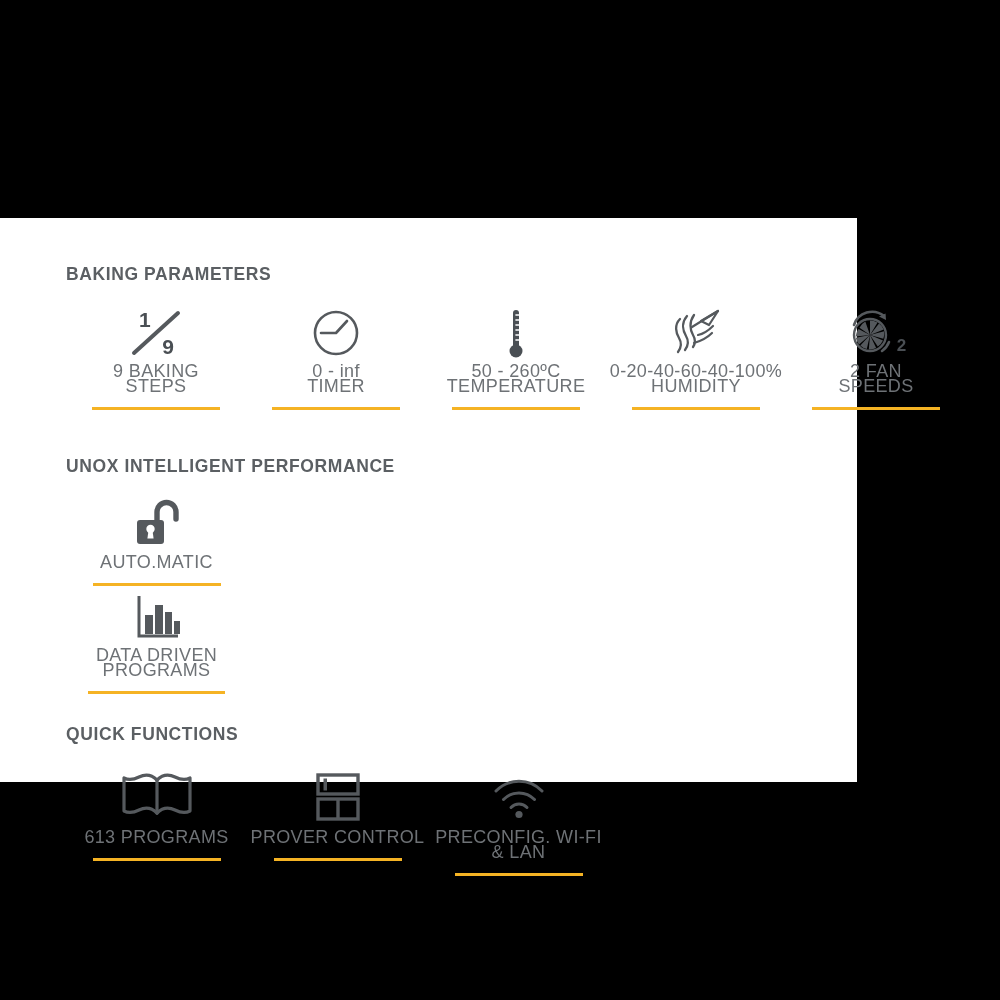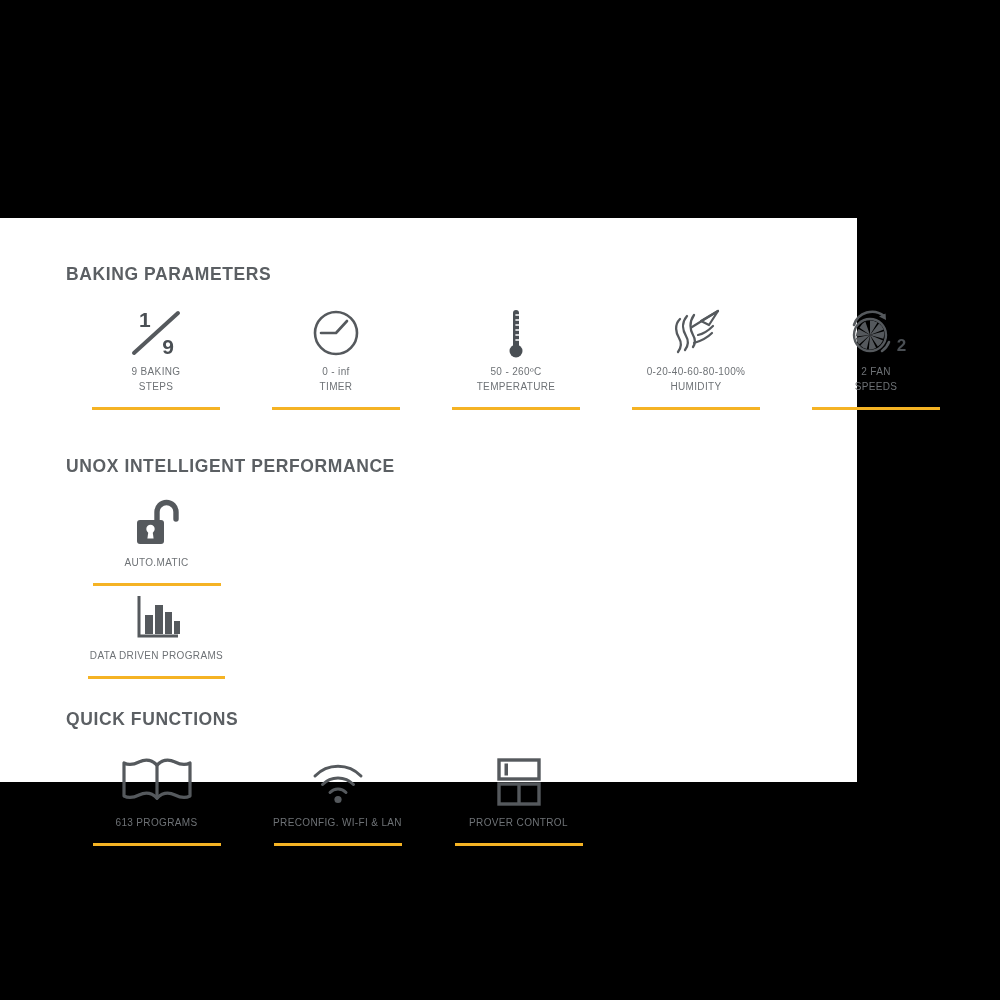--- a/index.html
+++ b/index.html
@@ -59,21 +59,21 @@
   }
   .cell-icon {
     height: 62px;
     display: flex;
     align-items: center;
     justify-content: center;
   }
   .cell-label {
     text-align: center;
     color: #6e7276;
-    font-size: 10px;
+    font-size: 18px;
     letter-spacing: 0.35px;
     line-height: 15px;
     white-space: pre-line;
   }
   .rule {
     height: 3px;
     background: #f5b324;
     width: 128px;
     margin-top: 13px;
   }
@@ -192,21 +192,21 @@
                   <path d="M26 8 C21 15 22 23 25 28 C28 33 27 37 25 40"></path>
                 </g>
                 <g fill="none" stroke="#55595d" stroke-width="2.2" stroke-linecap="round" stroke-linejoin="round">
                   <path d="M24 20 L50 4"></path>
                   <path d="M50 4 L41 18 L33 14 Z"></path>
                   <path d="M30 28 C35 27 40 24 45 19"></path>
                   <path d="M26 36 C33 34 39 31 44 26"></path>
                 </g>
               </svg>
             </div>
-            <div class="cell-label">0-20-40-60-80-100%
+            <div class="cell-label">0-20-40-60-40-100%
 HUMIDITY</div>
             <div class="rule"></div>
           </div>
 
           <div class="cell">
             <div class="cell-icon">
               <div class="fan-wrap">
                 <svg class="icon-svg" width="50" height="50" viewBox="0 0 50 50">
                   <circle cx="24" cy="27" r="16" fill="none" stroke="#55595d" stroke-width="2.4"></circle>
                   <g fill="#55595d">
@@ -282,44 +282,44 @@
                 <path d="M37 9 C43 3 49 3 55 6 C61 9 66 9 70 7 V40 C66 42 61 42 55 39 C49 36 43 36 37 42" fill="none" stroke="#55595d" stroke-width="3.2" stroke-linejoin="round" stroke-linecap="round"></path>
                 <line x1="37" y1="9" x2="37" y2="42" stroke="#55595d" stroke-width="3.2" stroke-linecap="round"></line>
               </svg>
             </div>
             <div class="cell-label">613 PROGRAMS</div>
             <div class="rule"></div>
           </div>
 
           <div class="cell">
             <div class="cell-icon">
+              <svg class="icon-svg" width="46" height="50" viewBox="0 0 46 50">
+                <rect x="3" y="3" width="40" height="19" fill="none" stroke="#55595d" stroke-width="3.4"></rect>
+                <rect x="8.5" y="6.5" width="3.5" height="12" fill="#55595d"></rect>
+                <rect x="3" y="27" width="40" height="20" fill="none" stroke="#55595d" stroke-width="3.4"></rect>
+                <line x1="23" y1="27" x2="23" y2="47" stroke="#55595d" stroke-width="3.4"></line>
+              </svg>
+            </div>
+            <div class="cell-label">PROVER CONTROL</div>
+            <div class="rule"></div>
+          </div>
+
+          <div class="cell">
+            <div class="cell-icon">
               <svg class="icon-svg" width="54" height="44" viewBox="0 0 54 44">
                 <g fill="none" stroke="#55595d" stroke-width="3" stroke-linecap="round">
                   <path d="M4 16 A32 32 0 0 1 50 16"></path>
                   <path d="M11.5 24.5 A21.5 21.5 0 0 1 42.5 24.5"></path>
                   <path d="M19 32.5 A11 11 0 0 1 35 32.5"></path>
                 </g>
                 <circle cx="27" cy="39.5" r="3.6" fill="#55595d"></circle>
               </svg>
             </div>
             <div class="cell-label">PRECONFIG. WI-FI &amp; LAN</div>
             <div class="rule"></div>
           </div>
 
-          <div class="cell">
-            <div class="cell-icon">
-              <svg class="icon-svg" width="46" height="50" viewBox="0 0 46 50">
-                <rect x="3" y="3" width="40" height="19" fill="none" stroke="#55595d" stroke-width="3.4"></rect>
-                <rect x="8.5" y="6.5" width="3.5" height="12" fill="#55595d"></rect>
-                <rect x="3" y="27" width="40" height="20" fill="none" stroke="#55595d" stroke-width="3.4"></rect>
-                <line x1="23" y1="27" x2="23" y2="47" stroke="#55595d" stroke-width="3.4"></line>
-              </svg>
-            </div>
-            <div class="cell-label">PROVER CONTROL</div>
-            <div class="rule"></div>
-          </div>
-
         </div>
       </div>
 
     </div>
   </div>
 </div>
 
 </body></html>

